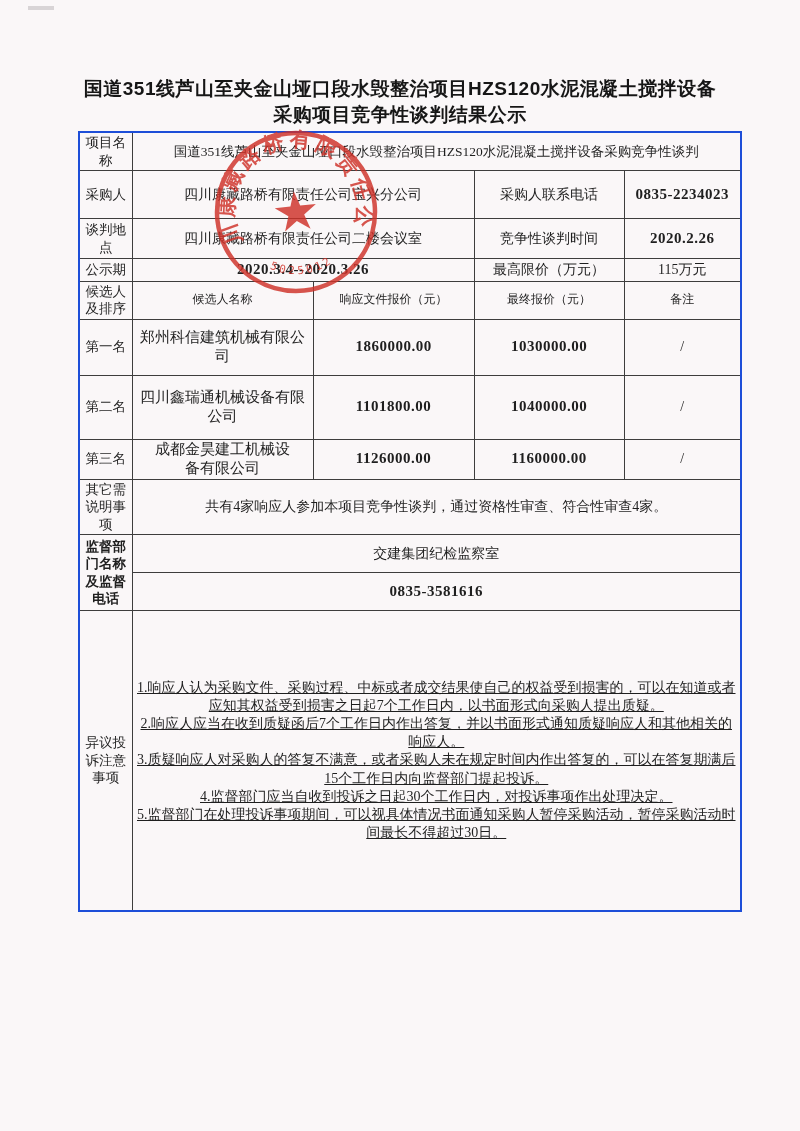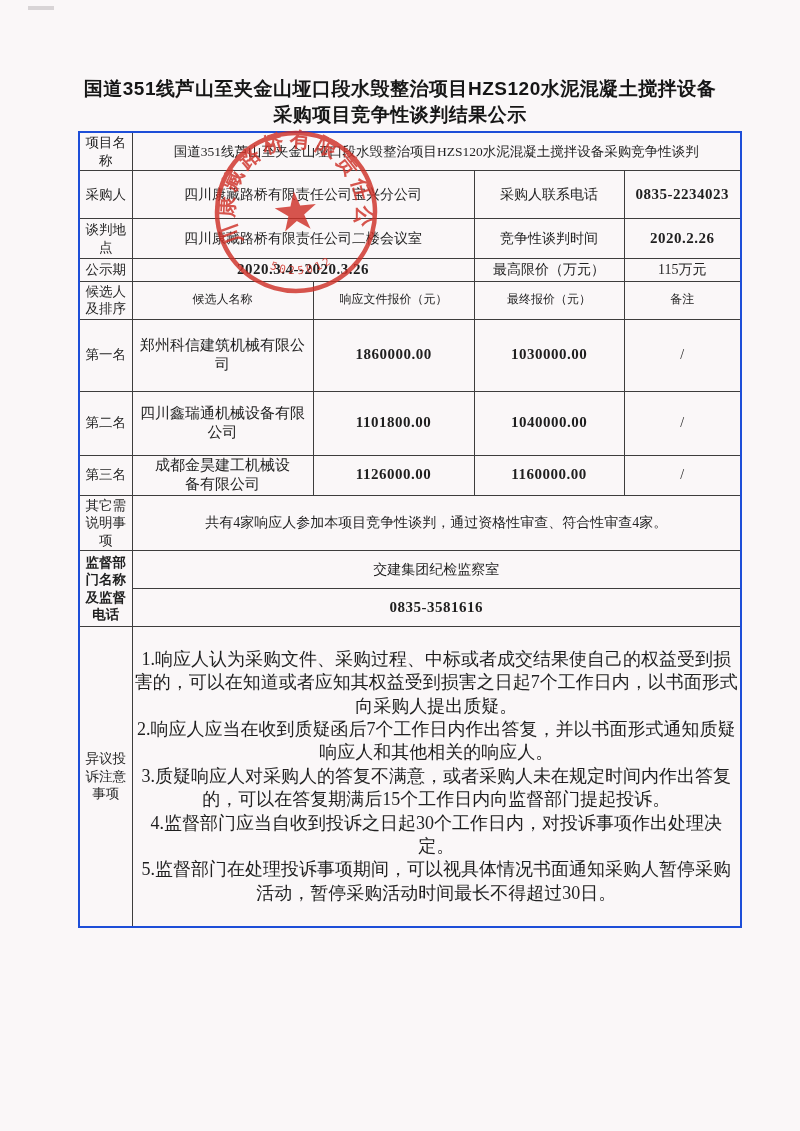--- a/index.html
+++ b/index.html
@@ -40,23 +40,24 @@
     padding:1px 1px;
     font-size:13.5px;
     line-height:1.35;
   }
   td.val-left{text-align:left;padding-left:4px;}
   td.num{font-family:"Liberation Serif","DejaVu Serif",serif;font-size:15px;letter-spacing:0.5px;font-weight:bold;}
   td.head{font-size:12px;}
   td.big-notes{
     text-align:left;
     padding:6px 6px 6px 9px;
-    font-size:18px;
+    font-size:14px;
     line-height:19.5px;
     vertical-align:middle;
+    text-decoration:underline;
   }
   .stamp{
     position:absolute;left:212px;top:128px;width:168px;height:168px;
     opacity:0.82;
     transform:rotate(-6deg);
     pointer-events:none;
   }
   .speck{position:absolute;left:28px;top:6px;width:26px;height:4px;background:#d8d4d6;}
 </style>
 </head>
@@ -110,21 +111,21 @@
     <tr style="height:36px">
       <td class="lab">候选人及排序</td>
       <td class="head">候选人名称</td>
       <td class="head">响应文件报价（元）</td>
       <td class="head">最终报价（元）</td>
       <td class="head">备注</td>
     </tr>
 
     <tr style="height:46px">
       <td class="lab">第一名</td>
-      <td style="font-size:15px;padding:16px 4px">郑州科信建筑机械有限公司</td>
+      <td style="font-size:15px;padding:8px 4px">郑州科信建筑机械有限公司</td>
       <td class="num">1860000.00</td>
       <td class="num">1030000.00</td>
       <td>/</td>
     </tr>
 
     <tr style="height:42px">
       <td class="lab">第二名</td>
       <td style="font-size:15px;padding:12px 4px">四川鑫瑞通机械设备有限公司</td>
       <td class="num">1101800.00</td>
       <td class="num">1040000.00</td>

